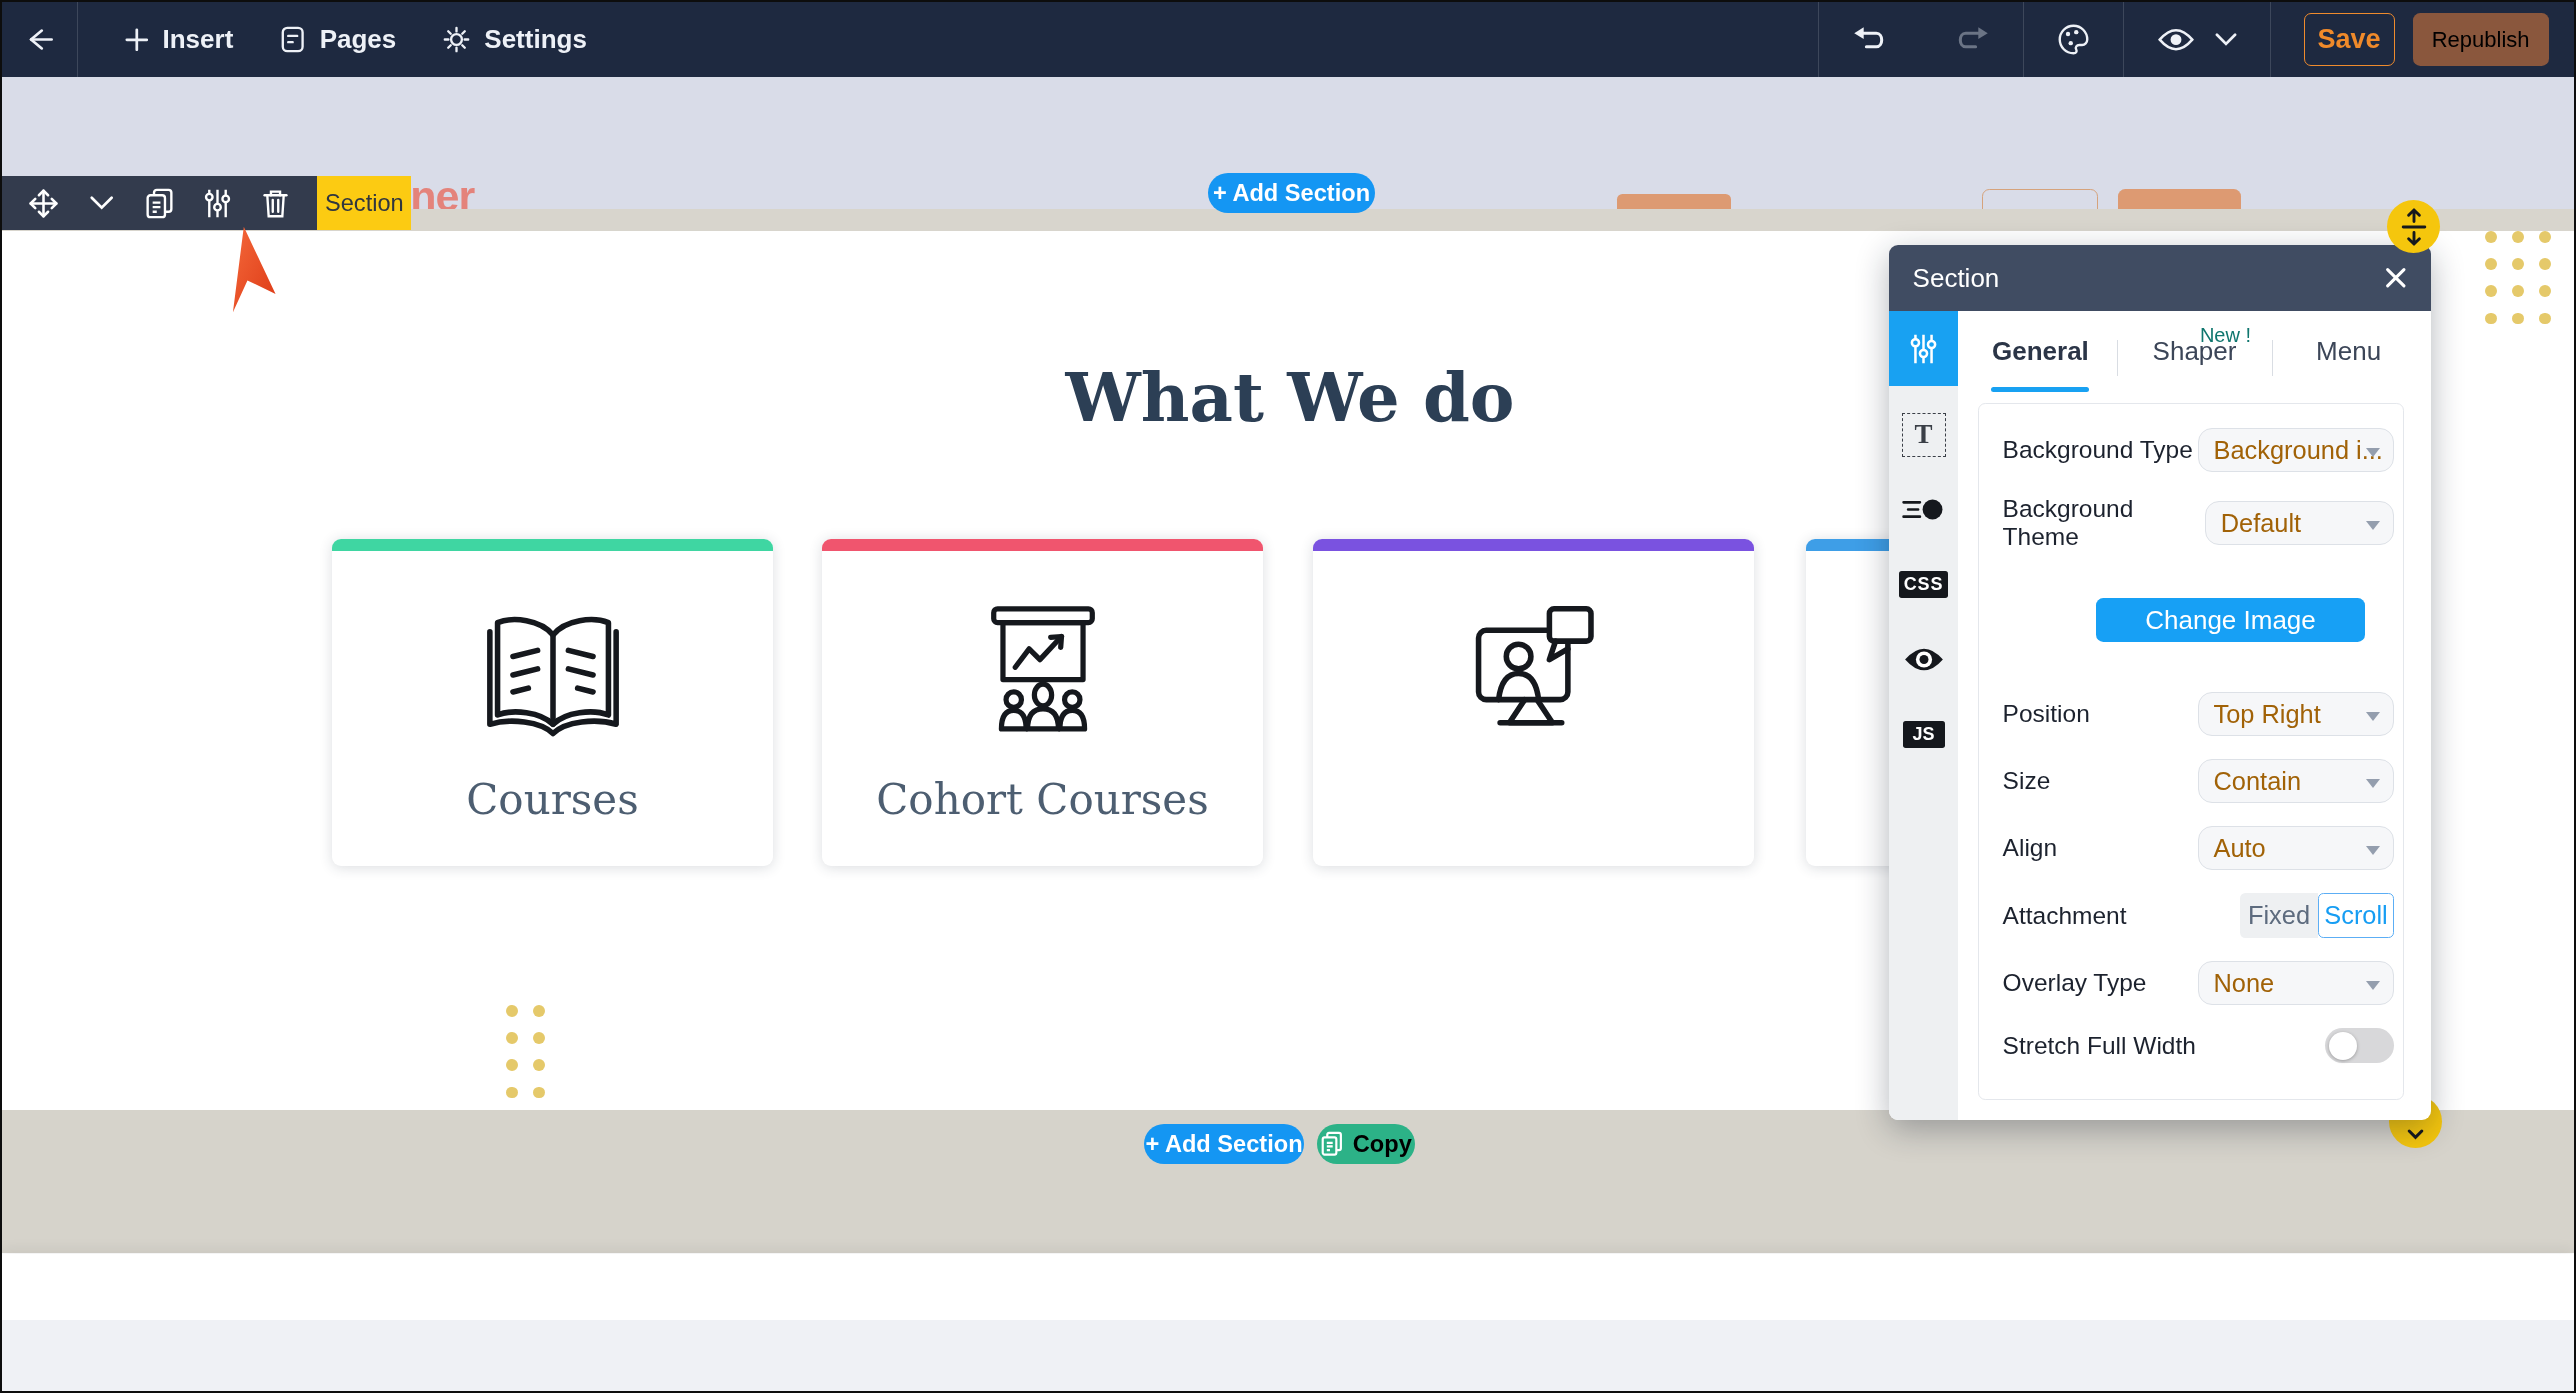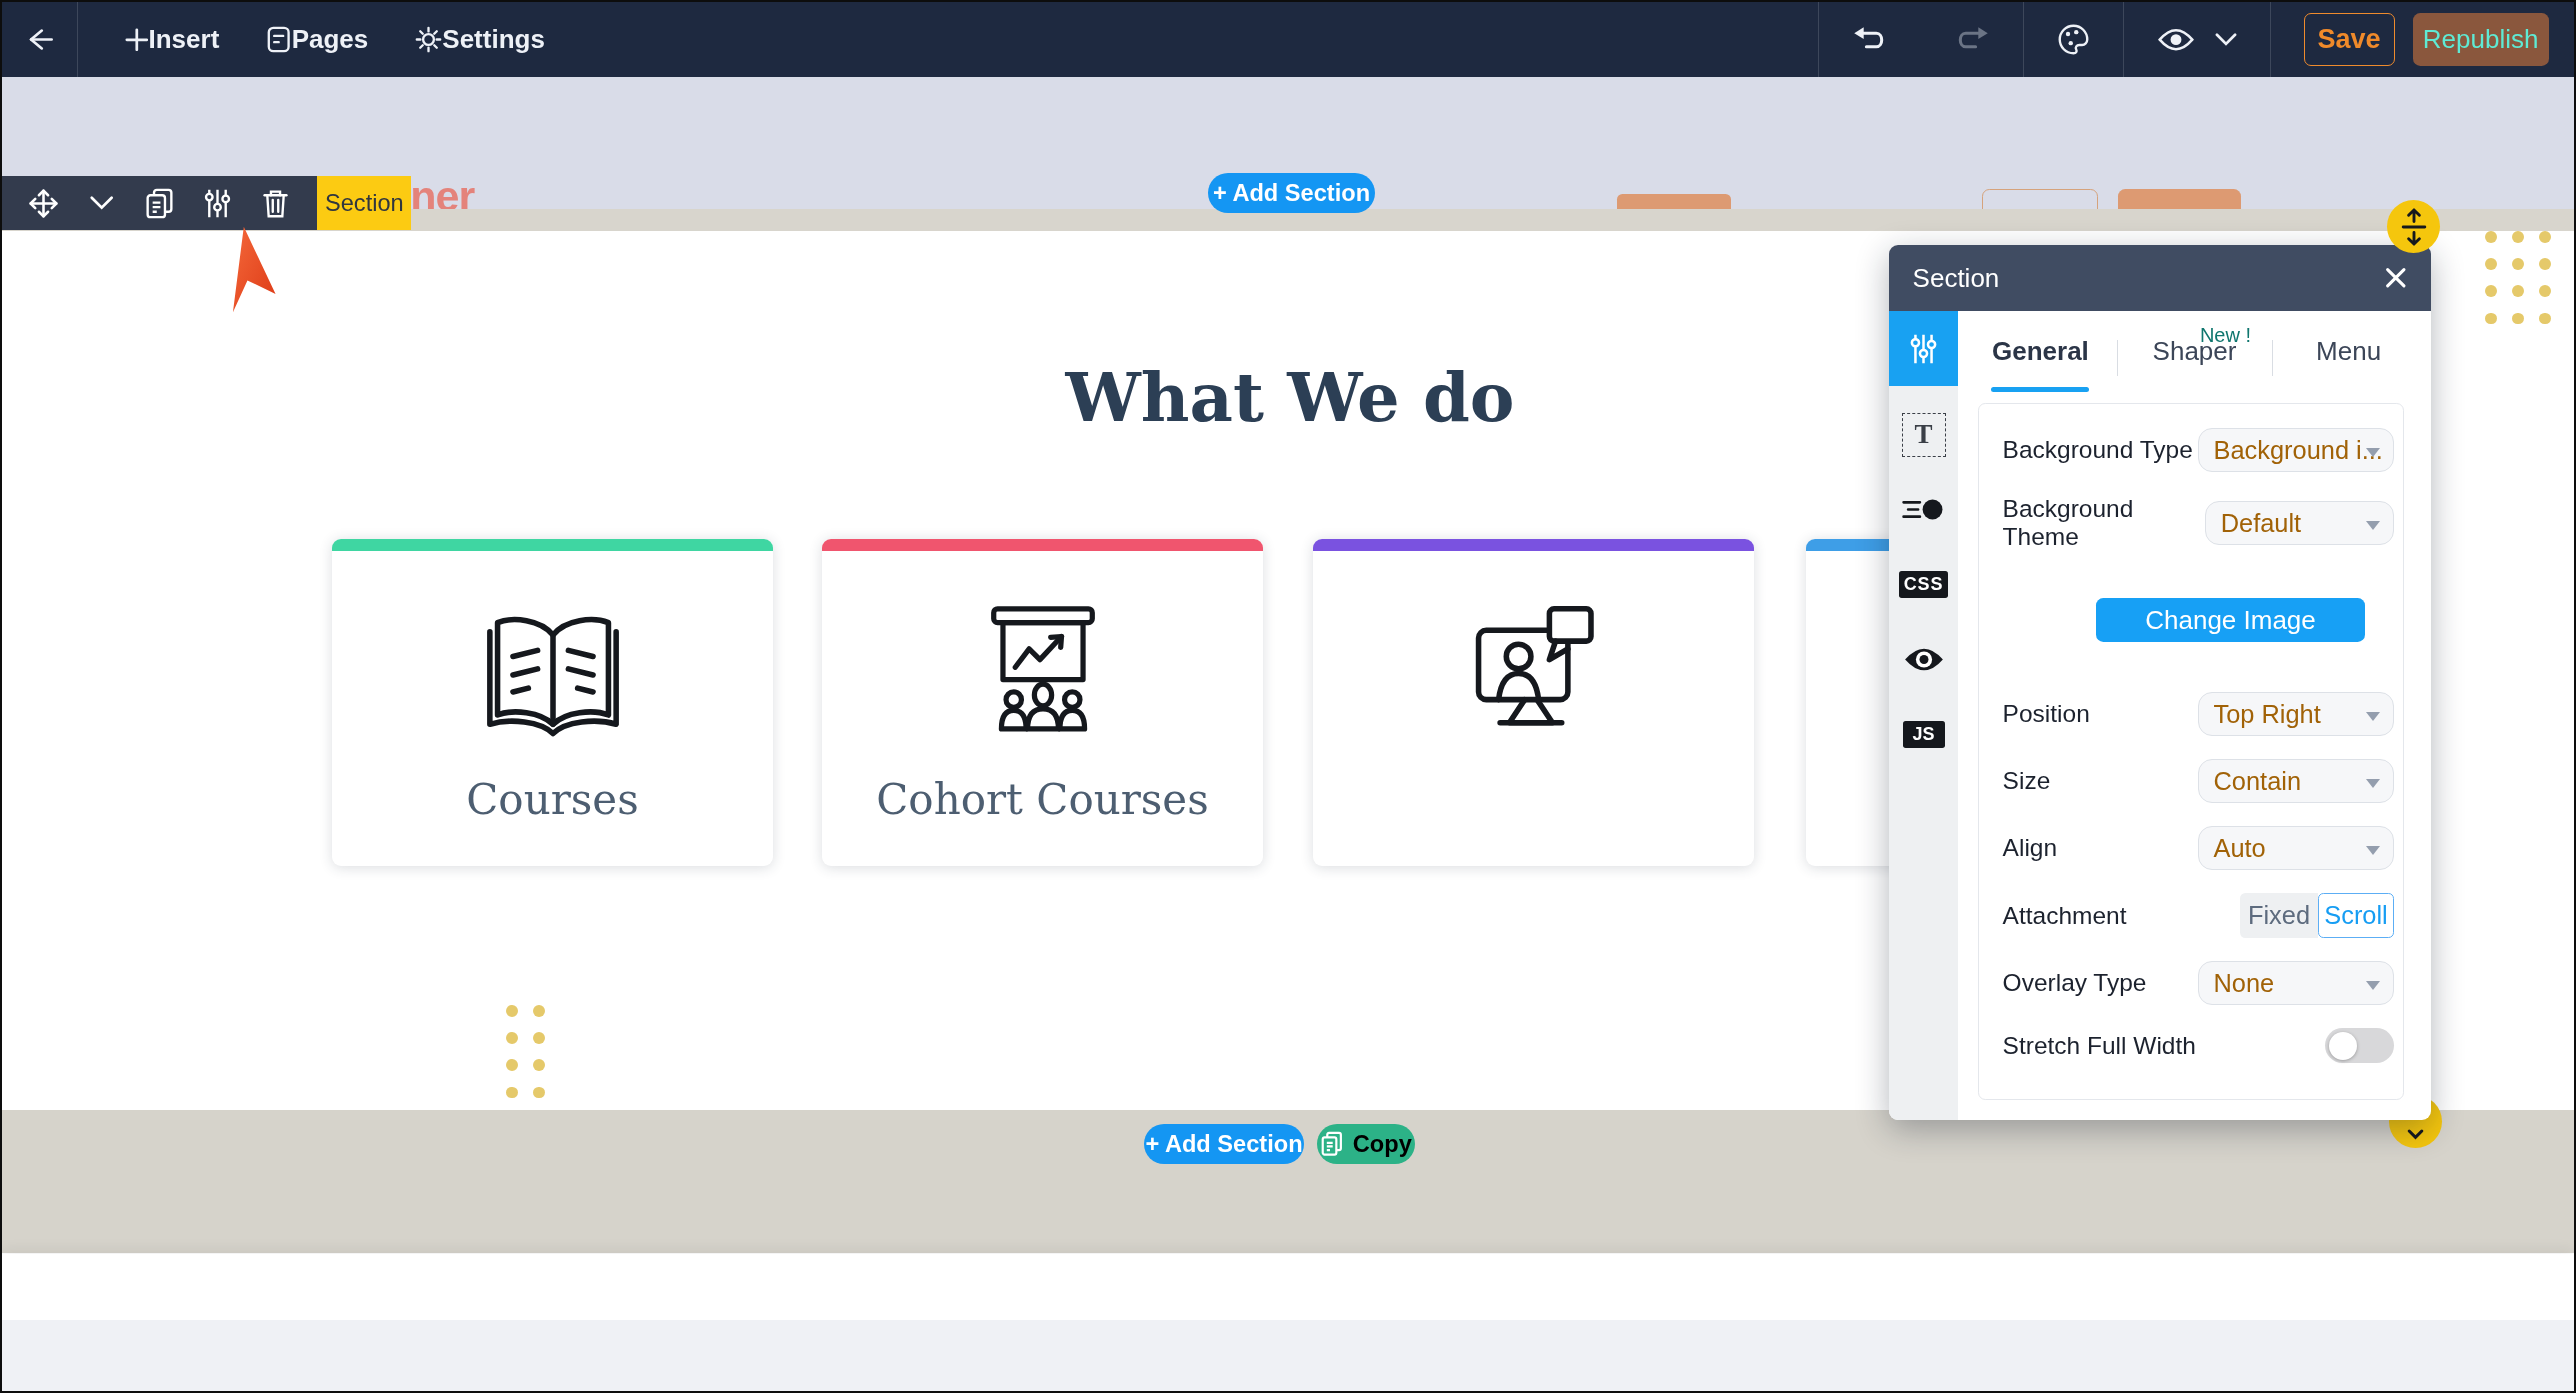--- a/index.html
+++ b/index.html
@@ -10,31 +10,31 @@
   }
   
   .topbar {
     position:absolute; left:0; top:0; width:100%; height:75px;
     background:#1e2940; display:flex; align-items:center; color:#eef1f7;
   }
   .tb-left { display:flex; align-items:center; height:100%; }
   .tb-back { width:75px; height:100%; display:flex; align-items:center; justify-content:center; cursor:pointer; }
   .tb-vdiv { width:0.9px; height:100%; background:rgba(255,255,255,.14); }
   .tb-vdiv-short { width:0.9px; height:100%; background:rgba(255,255,255,.14); }
-  .tb-item { display:flex; align-items:center; gap:0; font-size:26px; font-weight:600; margin-left:47px; cursor:pointer; }
+  .tb-item { display:flex; align-items:center; gap:14px; font-size:26px; font-weight:600; margin-left:47px; cursor:pointer; }
   .tb-right { position:absolute; right:0; top:0; height:100%; display:flex; align-items:center; }
   .tb-tool { display:flex; align-items:center; justify-content:center; padding:0 33px; height:100%; cursor:pointer; }
   .btn-save {
     width:91px; height:53px; border:1.8px solid #ef8b2d; border-radius:7px;
     color:#f08a2a; background:transparent; font-size:27px; font-weight:600;
     display:flex; align-items:center; justify-content:center; margin-left:33px; cursor:pointer;
   }
   .btn-republish {
     width:136px; height:53px; border-radius:7.3px; background:#8a573d; border:none;
-    color:#5eead4; font-size:26px; display:flex; align-items:center; justify-content:center;
+    color:#000000; font-size:22px; display:flex; align-items:center; justify-content:center;
     margin:0 25.4px 0 18px; cursor:default;
   }
   
   .site-header { position:absolute; left:0; top:75px; width:100%; height:132px; background:#d9dce8; }
   .logo { position:absolute; left:319px; top:100px; line-height:0.92; font-weight:bold; letter-spacing:-0.9px; }
   .logo .l1 { color:#e4837b; font-size:43px; display:block; margin-left:16.3px; }
   .logo .l2 { color:#5a69aa; font-size:43px; display:block; }
   .nav-home { position:absolute; left:1615px; top:117px; width:114px; height:51px; background:#dd9a72; border:none;
     border-radius:5.4px; color:#fdfdfd; font-size:26px; display:flex; align-items:center; justify-content:center; cursor:pointer; }
   .nav-courses { position:absolute; left:1776px; top:128px; font-size:27px; color:#55627c; cursor:pointer; }

